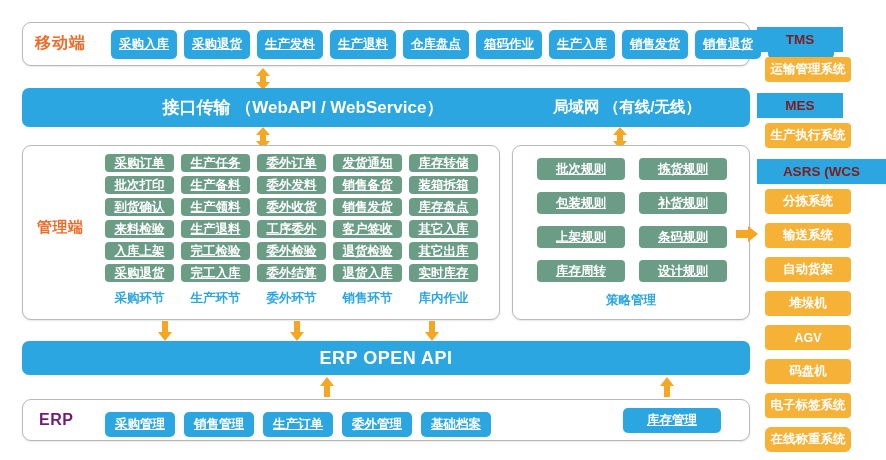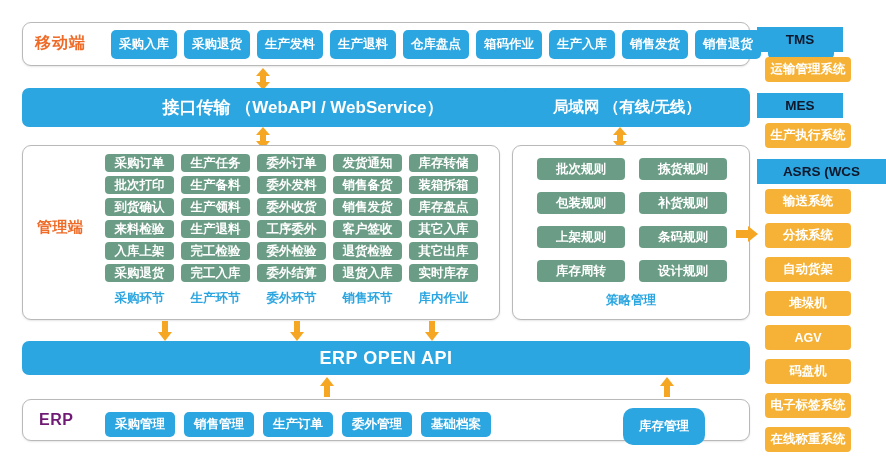--- a/index.html
+++ b/index.html
@@ -8,20 +8,21 @@
     font-family:"Liberation Sans","DejaVu Sans",sans-serif;
     overflow:hidden;position:relative;
   }
   .stage{position:absolute;left:0;top:0;width:886px;height:460px;}
 
   
   .pill{
     display:flex;align-items:center;justify-content:center;
     color:#ffffff;font-weight:bold;white-space:nowrap;
     box-sizing:border-box;
+    text-decoration:underline;
   }
   .pill-blue{background:#2ba6e0;border-radius:5px;font-size:12.5px;}
   .pill-green{background:#6b9d86;border-radius:4px;font-size:12.5px;}
   .bar-blue{background:#2ba6e0;border-radius:7px;color:#fff;font-weight:bold;}
 
   
   .group-box{
     position:absolute;box-sizing:border-box;
     border:1px solid #b9b9b9;border-radius:9px;background:#fff;
     box-shadow:0 1px 2px rgba(0,0,0,0.10);
@@ -68,26 +69,26 @@
   
   #openapi-bar{position:absolute;left:22px;top:341px;width:728px;height:34px;
     display:flex;align-items:center;justify-content:center;font-size:18px;letter-spacing:.5px;}
 
   
   #erp-box{left:22px;top:399px;width:728px;height:42px;}
   #erp-label{position:absolute;left:16px;top:11px;
     color:#701a75;font-weight:bold;font-size:16px;letter-spacing:.5px;}
   .erp-row{position:absolute;left:82px;top:12px;display:flex;gap:9px;}
   .erp-row .pill-blue{height:25px;padding:0 10px;min-width:68px;}
-  #erp-inventory{position:absolute;left:600px;top:8px;height:37px;padding:0 16px;min-width:68px;border-radius:10px;}
+  #erp-inventory{position:absolute;left:600px;top:8px;height:25px;padding:0 24px;min-width:68px;}
 
   
   #right-col{position:absolute;left:757px;top:27px;width:129px;}
   .rc-head{
-    height:25px;background:#2ba6e0;color:#0f172a;font-weight:bold;
+    height:25px;background:#2ba6e0;color:#7f1d1d;font-weight:bold;
     display:flex;align-items:center;justify-content:center;font-size:13.5px;
     margin-bottom:5px;white-space:nowrap;overflow:hidden;
   }
   .rc-head.narrow{width:86px;}
   .rc-head.wide{width:129px;}
   .rc-item{
     width:86px;height:25px;background:#f5b236;color:#fff;font-weight:bold;
     display:flex;align-items:center;justify-content:center;font-size:12.5px;
     border-radius:4px;margin:0 0 5px 8px;white-space:nowrap;
   }
@@ -262,24 +263,24 @@
     <div class="rc-item">运输管理系统</div>
 
     <div class="rc-gap"></div>
 
     <div class="rc-head narrow">MES</div>
     <div class="rc-item">生产执行系统</div>
 
     <div class="rc-gap"></div>
 
     <div class="rc-head wide">ASRS  (WCS</div>
+    <div class="rc-item" style="margin-bottom:9px;">分拣系统</div>
     <div class="rc-item" style="margin-bottom:9px;">输送系统</div>
-    <div class="rc-item" style="margin-bottom:9px;">分拣系统</div>
     <div class="rc-item" style="margin-bottom:9px;">自动货架</div>
     <div class="rc-item" style="margin-bottom:9px;">堆垛机</div>
     <div class="rc-item" style="margin-bottom:9px;">AGV</div>
     <div class="rc-item" style="margin-bottom:9px;">码盘机</div>
     <div class="rc-item" style="margin-bottom:9px;">电子标签系统</div>
-    <div class="rc-item" style="margin-bottom:0;">在线称重系统</div>
+    <div class="rc-item" style="margin-bottom:0;border-radius:6px;">在线称重系统</div>
 
   </div>
 
 </div>
 
 </body></html>

